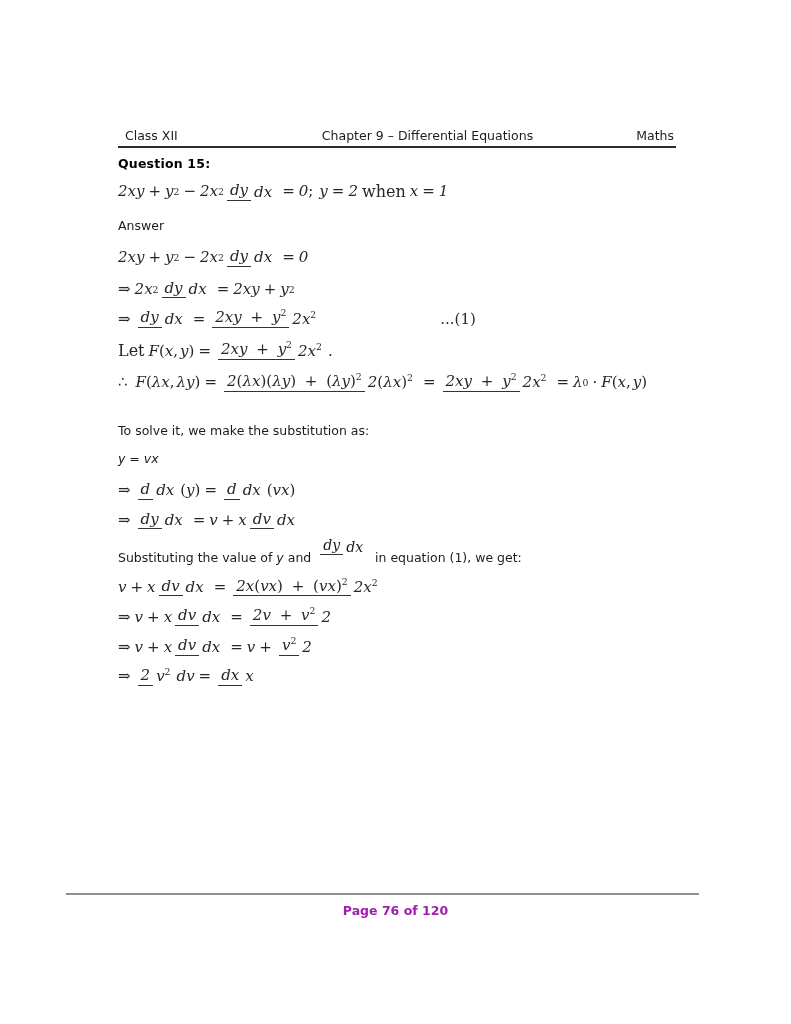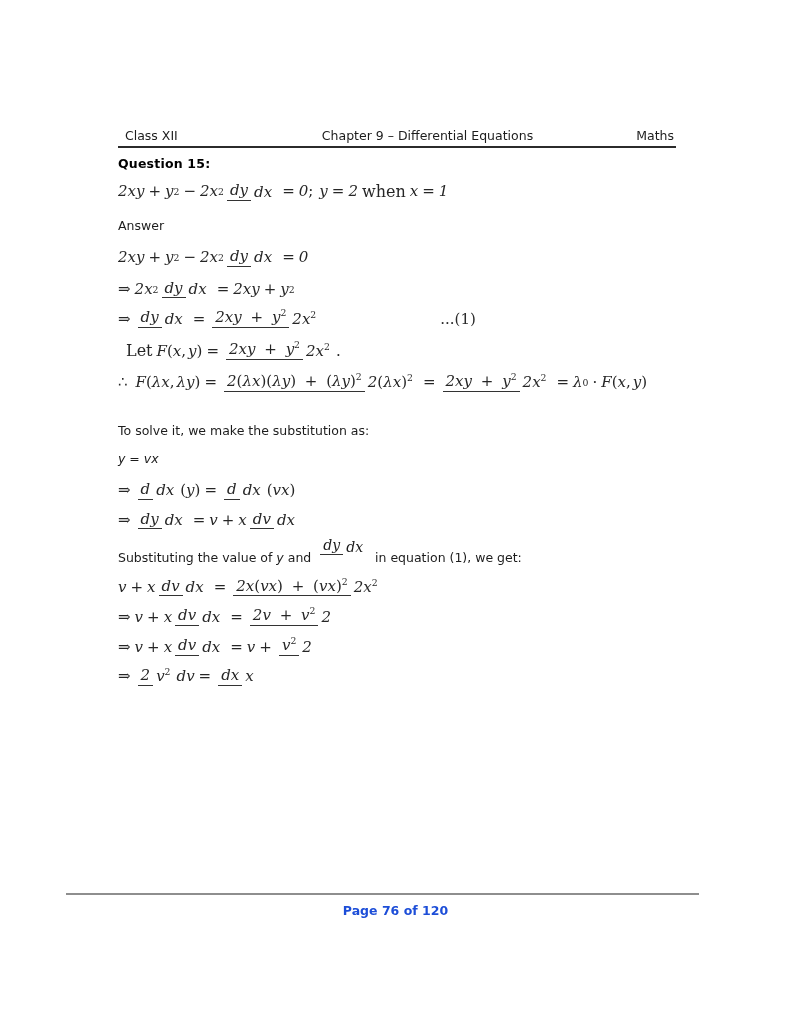--- a/index.html
+++ b/index.html
@@ -152,21 +152,21 @@
     background: #8e8e8e;
   }
   .footer-text {
     position: absolute;
     left: 0;
     top: 903px;
     width: 791px;
     text-align: center;
     font-size: 12.5px;
     font-weight: bold;
-    color: #1d4ed8;
+    color: #a21caf;
   }
 </style>
 </head>
 <body>
 
 <div class="page">
 
   <div class="header">
     <span class="hdr-left">Class XII</span>
     <span class="hdr-center">Chapter 9 – Differential Equations</span>
@@ -267,21 +267,21 @@
             <span class="it">2</span><span class="it">x</span><sup>2</sup>
           </span>
         </span>
       </span>
       <span class="eqref">...(1)</span>
     </div>
 
     <div class="gap-14"></div>
 
     <div class="math">
-      <span class="tx" style="margin-left:8px">Let</span>
+      <span class="tx" style="margin-left:0">Let</span>
       <span class="it">F</span>
       <span class="par">(</span>
         <span class="it">x</span>
         <span>,</span>
         <span class="it" style="margin-left:2px">y</span>
         <span class="par">)</span>
       <span class="op">=</span>
       <span class="frac">
         <span class="num">
           <span class="it">2</span><span class="it">x</span><span class="it">y</span>

